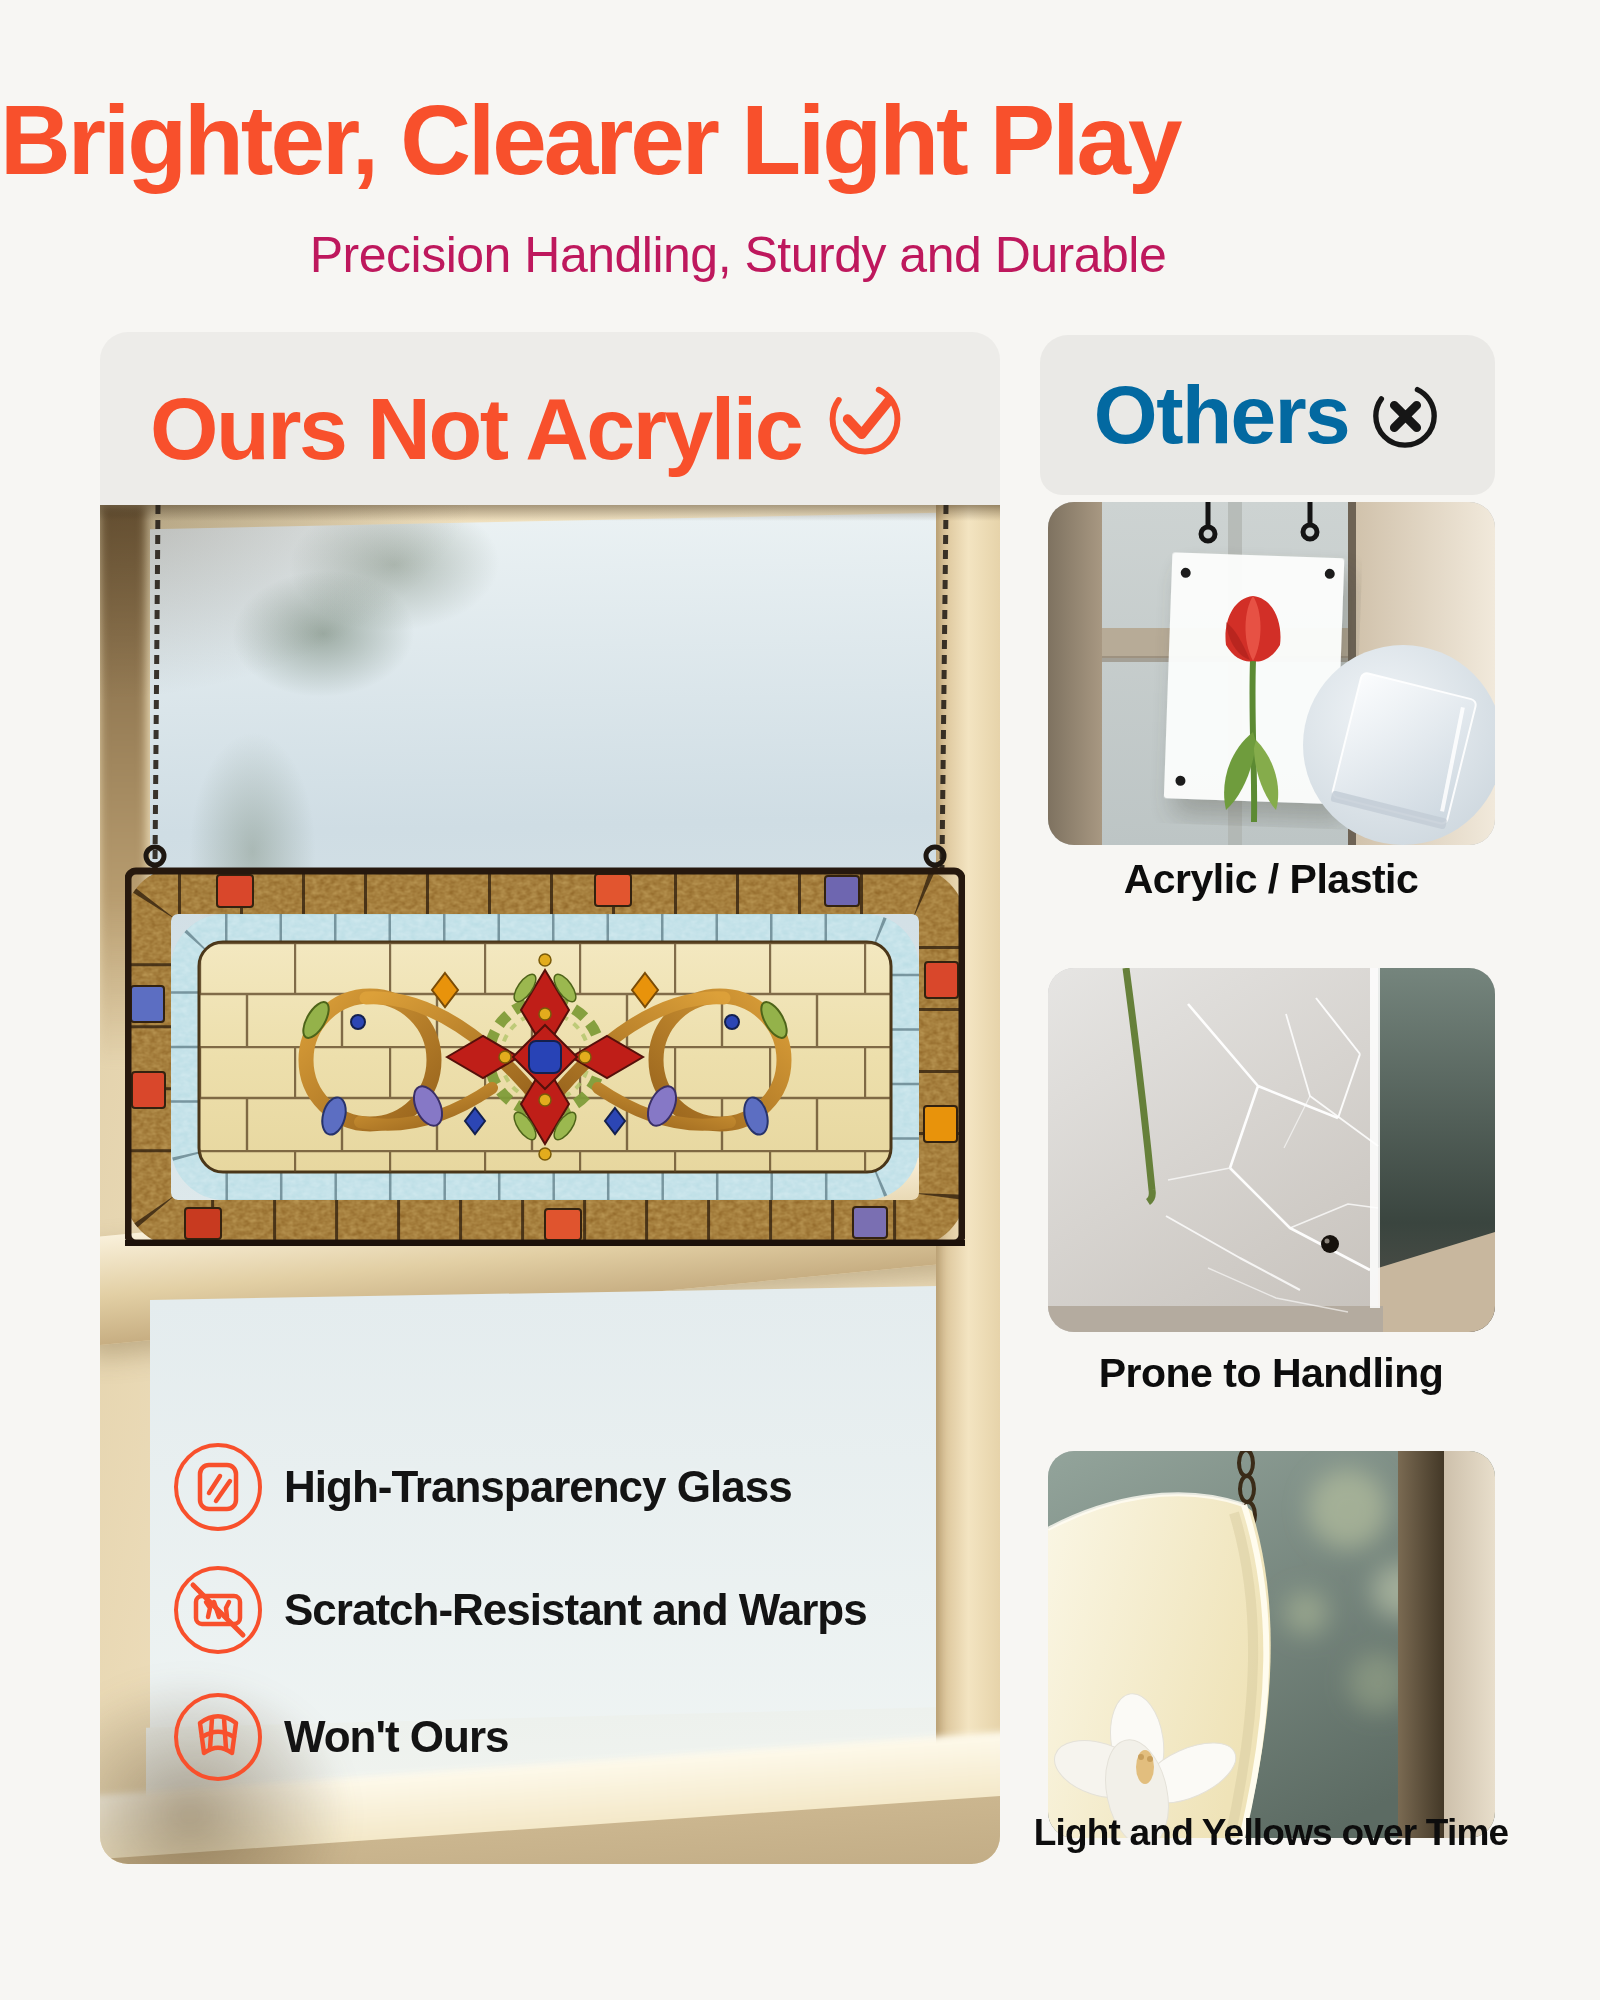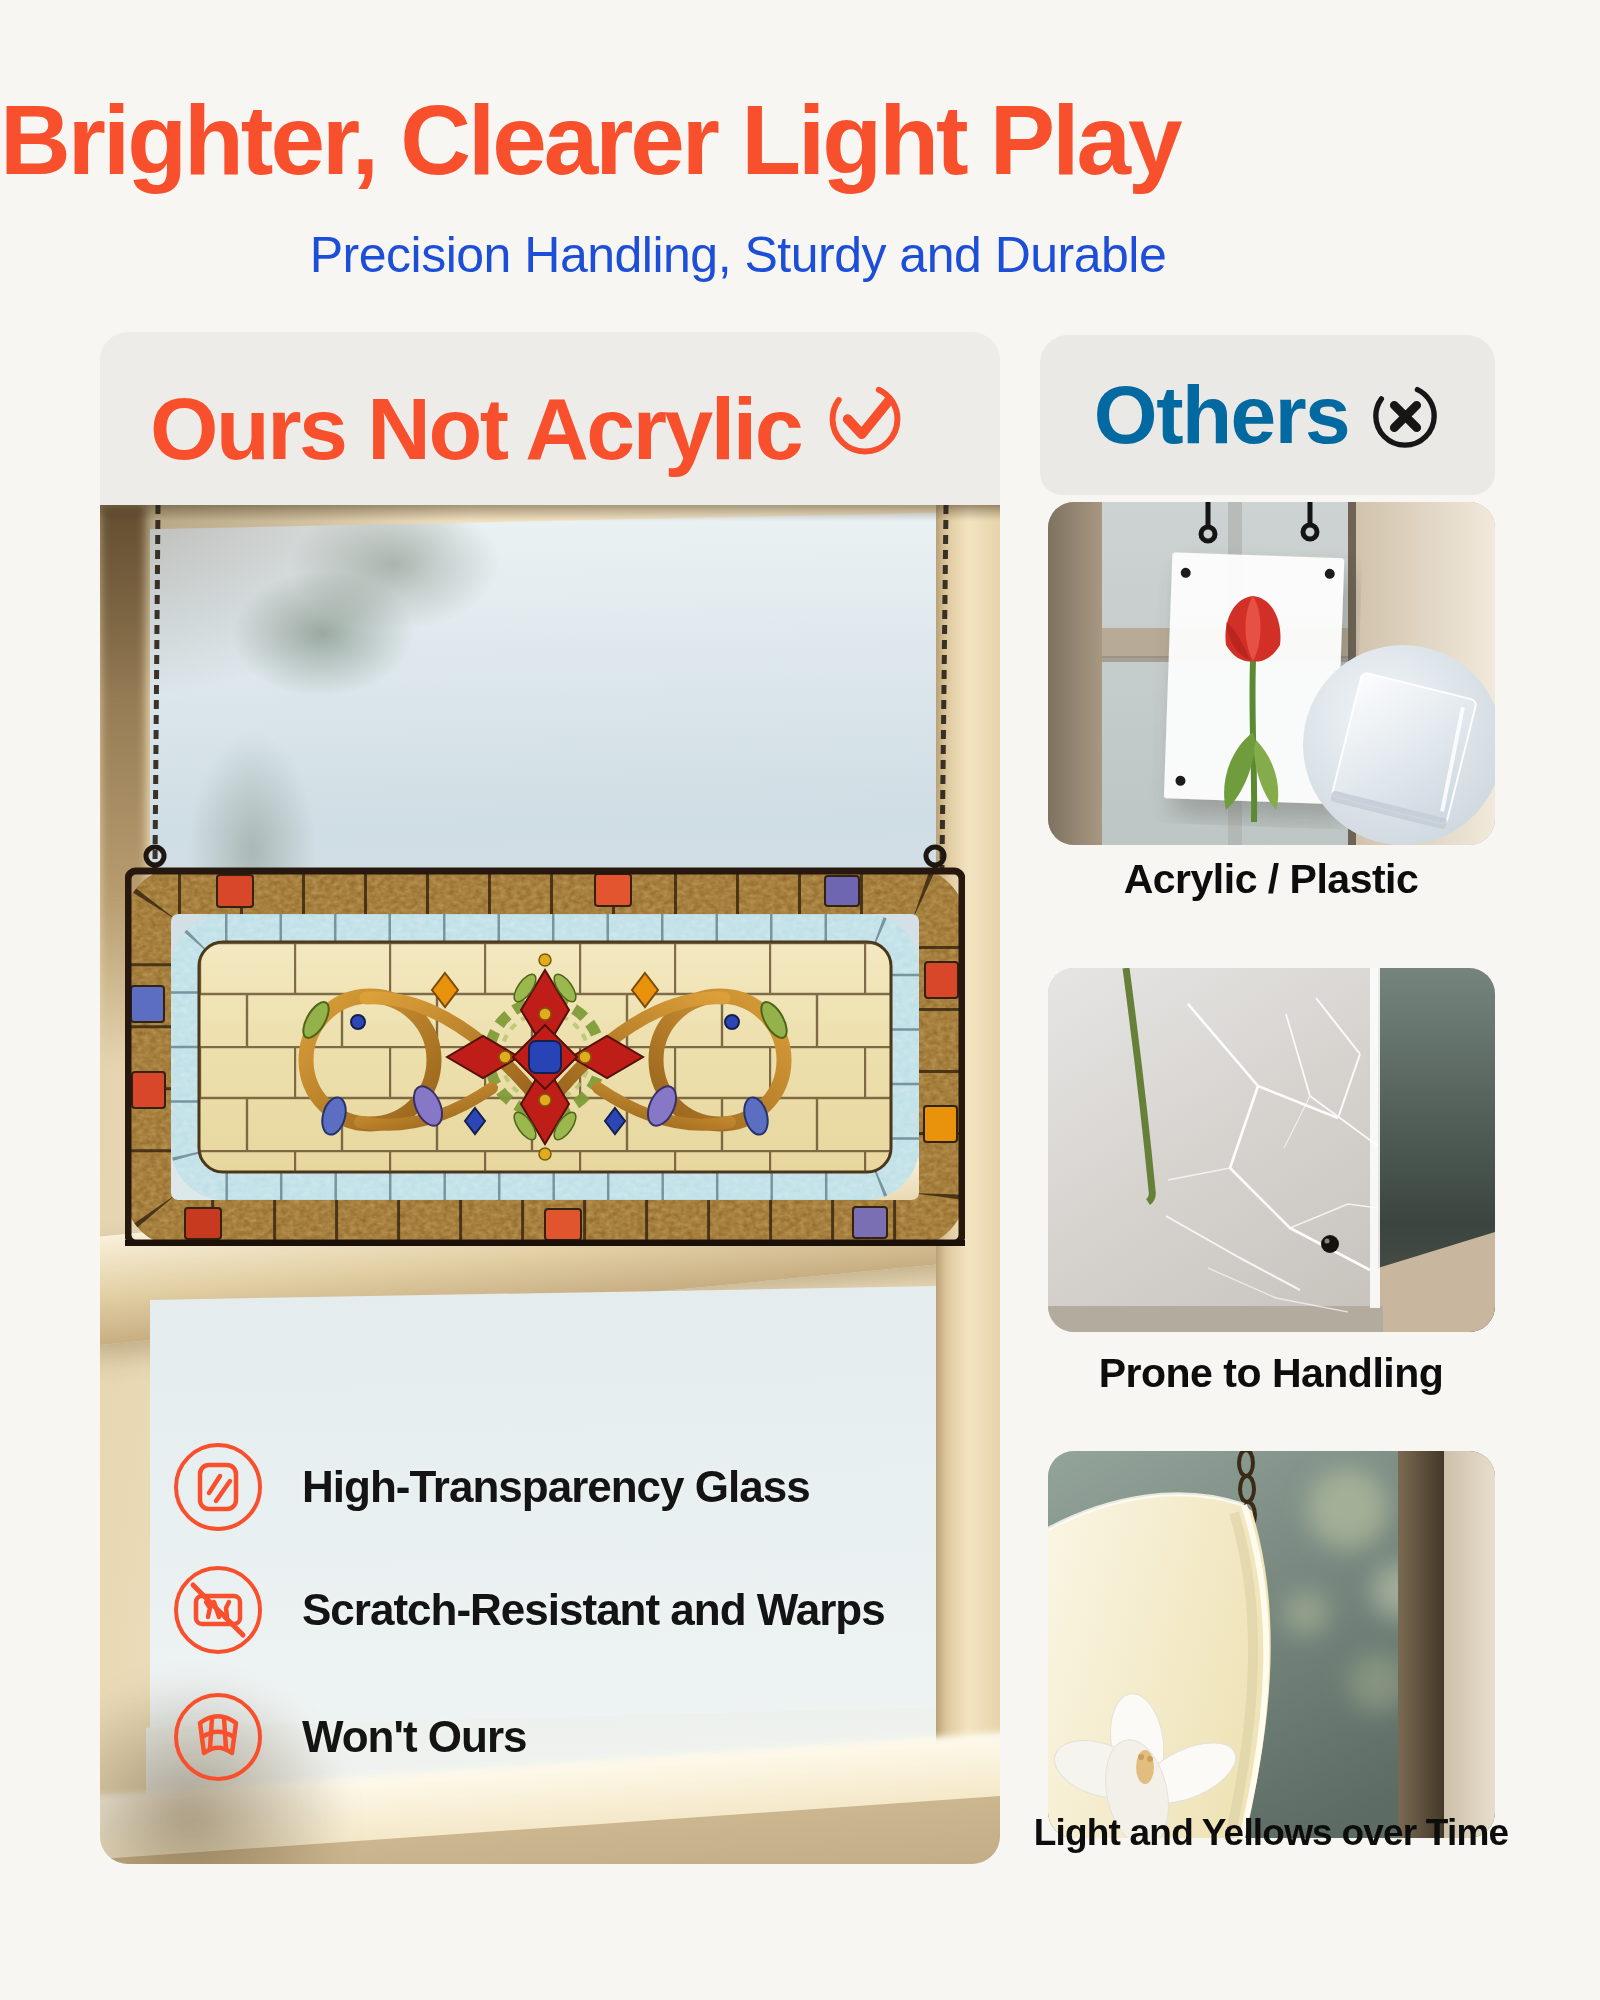--- a/index.html
+++ b/index.html
@@ -3,21 +3,21 @@
 <meta charset="utf-8">
 <style>
   html,body{margin:0;padding:0;}
   body{font-family:"Liberation Sans", sans-serif; background:#ffffff;}
   .page{position:relative;width:1600px;height:2000px;background:#F7F6F3;overflow:hidden;}
 
   
   .title{position:absolute;left:0;top:84px;width:1600px;text-align:left;
     font-size:98px;font-weight:bold;letter-spacing:-3px;color:#F8502C;white-space:nowrap;}
   .subtitle{position:absolute;left:0;top:226px;width:1476px;text-align:center;
-    font-size:50px;font-weight:normal;letter-spacing:-0.5px;color:#1d4ed8;white-space:nowrap;}
+    font-size:50px;font-weight:normal;letter-spacing:-0.5px;color:#be185d;white-space:nowrap;}
 
   
   .ours-card{position:absolute;left:100px;top:332px;width:900px;height:1532px;
     background:#EDECE9;border-radius:28px;}
   .ours-head{position:absolute;left:50px;top:46px;display:flex;gap:24px;}
   .ours-head h2{margin:0;font-size:88px;font-weight:bold;letter-spacing:-2.5px;color:#F8502C;white-space:nowrap;}
 
   
   .photo{position:absolute;left:0;top:173px;width:900px;height:1359px;
     border-radius:0 0 28px 28px;overflow:hidden;}
@@ -44,21 +44,21 @@
     background:linear-gradient(#FEFAEC,#F2E5C2);filter:blur(3px);}
   .ph-wall-low{left:-30px;top:1322px;width:980px;height:160px;transform:rotate(-4deg);
     background:linear-gradient(#CBB68F,#B7A17A);}
   .ph-shadow-bl{left:-70px;top:1170px;width:320px;height:280px;
     background:radial-gradient(closest-side, rgba(88,68,38,.5), transparent);filter:blur(12px);}
   .ph-vignette{inset:0;background:radial-gradient(600px 360px at -4% -4%, rgba(56,42,22,.38), transparent 70%);}
   .chains{position:absolute;left:0;top:0;width:900px;height:760px;}
   .panel-svg{position:absolute;left:25px;top:337px;width:840px;height:404px;}
 
   
-  .feat{position:absolute;left:72px;display:flex;align-items:center;gap:38px;}
+  .feat{position:absolute;left:72px;display:flex;align-items:center;gap:20px;}
   .feat .flabel{font-size:44px;font-weight:600;letter-spacing:-1px;color:#141414;white-space:nowrap;
     text-shadow:0 0 6px rgba(255,255,255,.35);}
   .f1{top:936px;} .f2{top:1059px;} .f3{top:1186px;}
 
   
   .others-head-card{position:absolute;left:1040px;top:335px;width:455px;height:160px;
     background:#EAE9E6;border-radius:28px 28px 22px 22px;display:flex;align-items:center;justify-content:center;gap:20px;}
   .others-head-card h2{margin:0;font-size:82px;font-weight:bold;letter-spacing:-1.5px;color:#0369a1;}
   .fig{position:absolute;left:1048px;width:447px;border-radius:26px;overflow:hidden;background:#CCC;}
   .fig svg{display:block;}

